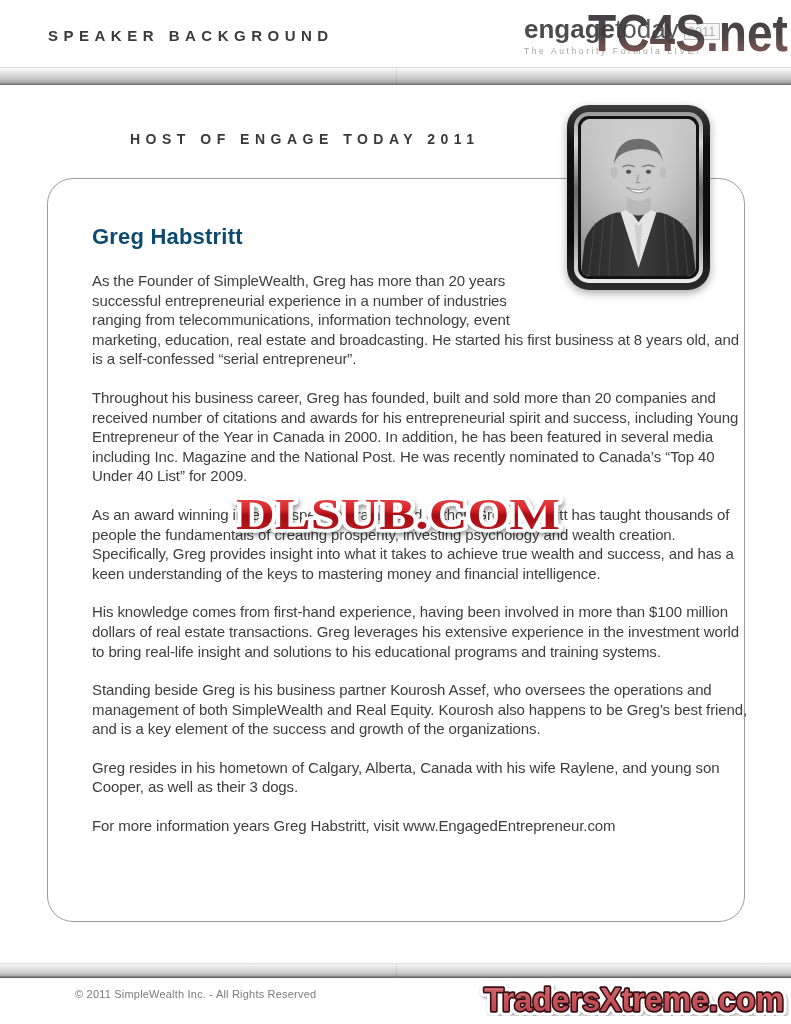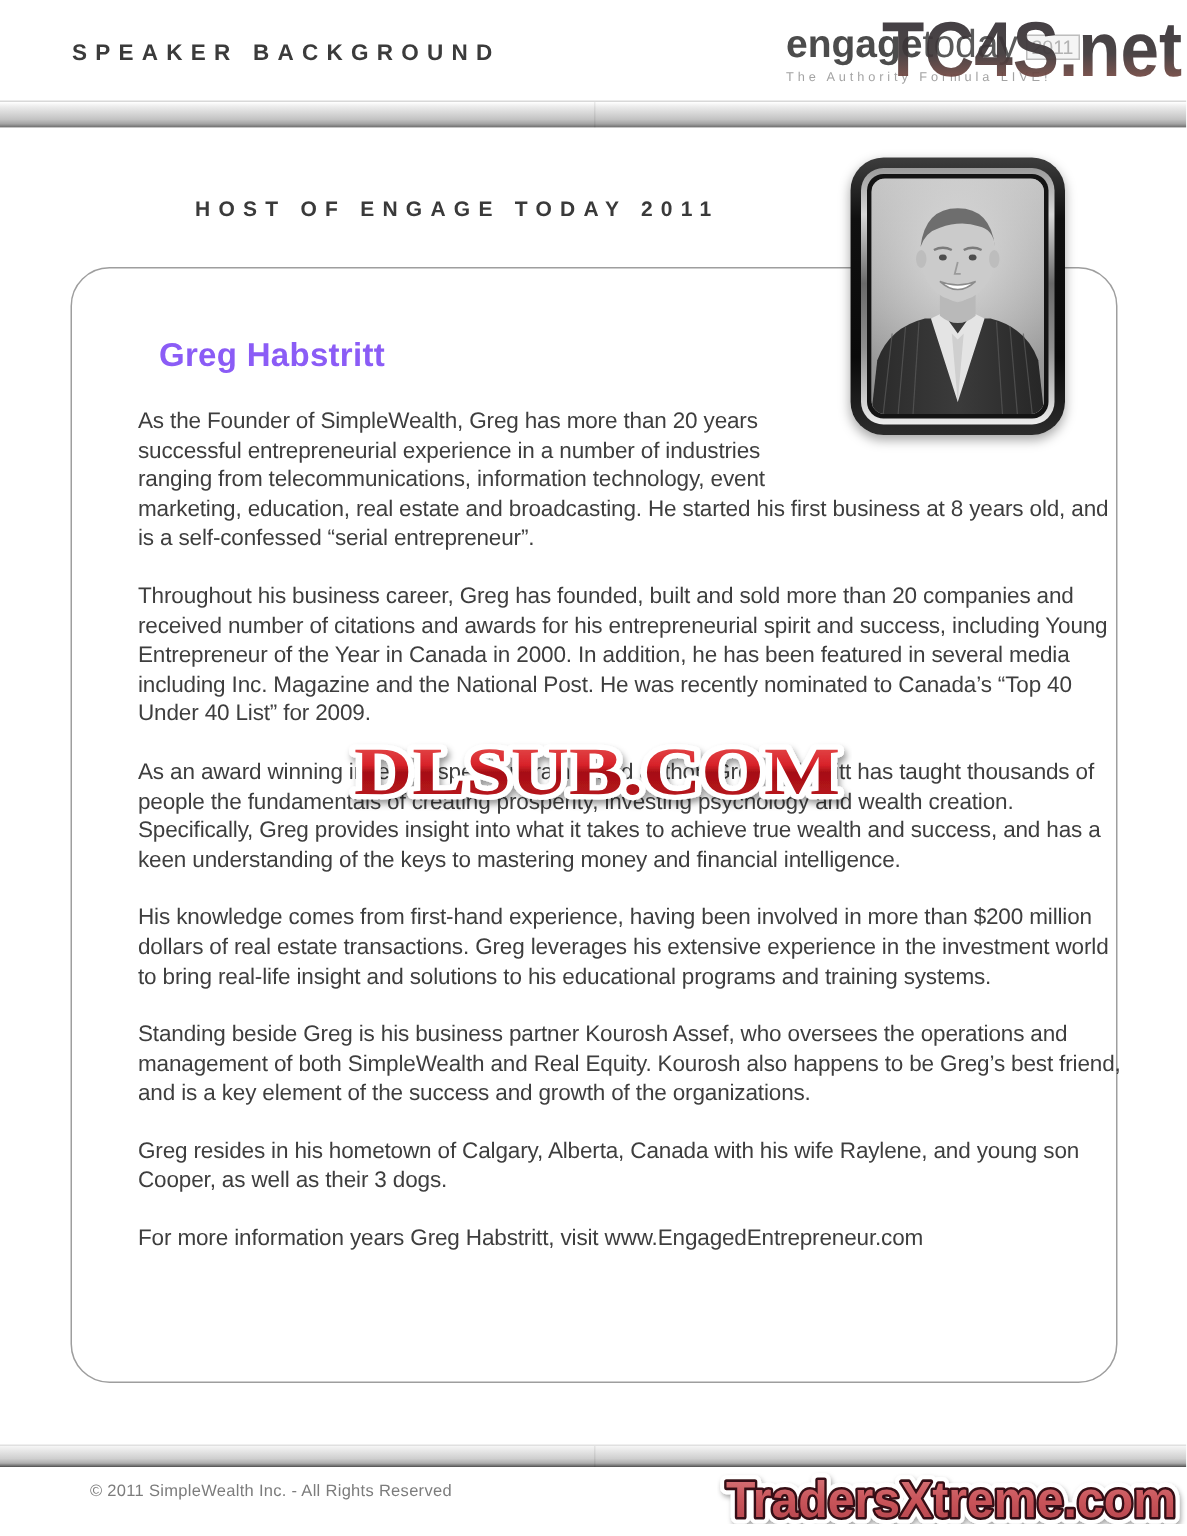--- a/index.html
+++ b/index.html
@@ -51,22 +51,22 @@
     position:absolute; left:130px; top:131px;
     font-size:14px; font-weight:bold; letter-spacing:5.5px; color:#3a3a3a;
   }
 
   
   .content-box {
     position:absolute; left:47px; top:178px; width:698px; height:744px;
     border:1px solid #9e9e9e; border-radius:26px; background:#fff;
   }
   .speaker-name {
-    position:absolute; left:106px; top:224px;
-    font-size:22px; font-weight:bold; color:#8b5cf6; letter-spacing:0.2px;
+    position:absolute; left:92px; top:224px;
+    font-size:22px; font-weight:bold; color:#0c4a6e; letter-spacing:0.2px;
   }
   .bio {
     position:absolute; left:92px; top:271px; width:660px;
     font-size:15px; line-height:19.6px; letter-spacing:-0.1px; color:#3e3e3e;
   }
   .bio p { margin:0 0 19px 0; }
   .photo-wrap-spacer { float:right; width:197px; height:40px; }
 
   
   .photo-frame {
@@ -88,21 +88,21 @@
   }
   .photo svg { display:block; width:100%; height:100%; }
 
   
   .wm-tc4s { position:absolute; left:586px; top:1px; width:205px; height:58px; z-index:20; opacity:0.93; }
   .wm-dlsub { position:absolute; left:228px; top:482px; width:340px; height:64px; z-index:20; }
   .wm-traders { position:absolute; left:478px; top:974px; width:313px; height:50px; z-index:20; }
 
   
   .footer-copy {
-    position:absolute; left:60px; top:988px;
+    position:absolute; left:75px; top:988px;
     font-size:11px; color:#7c7c7c; letter-spacing:0.2px;
   }
 </style>
 </head>
 <body>
 
 <div class="page">
 
   <div class="header-title">SPEAKER BACKGROUND</div>
 
@@ -187,21 +187,21 @@
     </div>
   </div>
 
   <div class="speaker-name">Greg Habstritt</div>
 
   <div class="bio">
     <div class="photo-wrap-spacer"></div>
     <p>As the Founder of SimpleWealth, Greg has more than 20 years successful entrepreneurial experience in a number of industries ranging from telecommunications, information technology, event marketing, education, real estate and broadcasting. He started his first business at 8 years old, and is a self-confessed “serial entrepreneur”.</p>
     <p>Throughout his business career, Greg has founded, built and sold more than 20 companies and received number of citations and awards for his entrepreneurial spirit and success, including Young Entrepreneur of the Year in Canada in 2000. In addition, he has been featured in several media including Inc. Magazine and the National Post. He was recently nominated to Canada’s “Top 40 Under 40 List” for 2009.</p>
     <p>As an award winning investor, speaker, trainer and author, Greg Habstritt has taught thousands of people the fundamentals of creating prosperity, investing psychology and wealth creation. Specifically, Greg provides insight into what it takes to achieve true wealth and success, and has a keen understanding of the keys to mastering money and financial intelligence.</p>
-    <p>His knowledge comes from first-hand experience, having been involved in more than $200 million dollars of real estate transactions. Greg leverages his extensive experience in the investment world to bring real-life insight and solutions to his educational programs and training systems.</p>
+    <p>His knowledge comes from first-hand experience, having been involved in more than $100 million dollars of real estate transactions. Greg leverages his extensive experience in the investment world to bring real-life insight and solutions to his educational programs and training systems.</p>
     <p>Standing beside Greg is his business partner Kourosh Assef, who oversees the operations and management of both SimpleWealth and Real Equity. Kourosh also happens to be Greg’s best friend, and is a key element of the success and growth of the organizations.</p>
     <p>Greg resides in his hometown of Calgary, Alberta, Canada with his wife Raylene, and young son Cooper, as well as their 3 dogs.</p>
     <p>For more information years Greg Habstritt, visit www.EngagedEntrepreneur.com</p>
   </div>
 
   <svg class="wm-dlsub" viewBox="0 0 340 64" aria-hidden="true">
     <defs>
       <linearGradient id="dlGrad" x1="0" y1="0" x2="0" y2="1">
         <stop offset="0%" stop-color="#ea5f5c"></stop>
         <stop offset="42%" stop-color="#d8232a"></stop>

